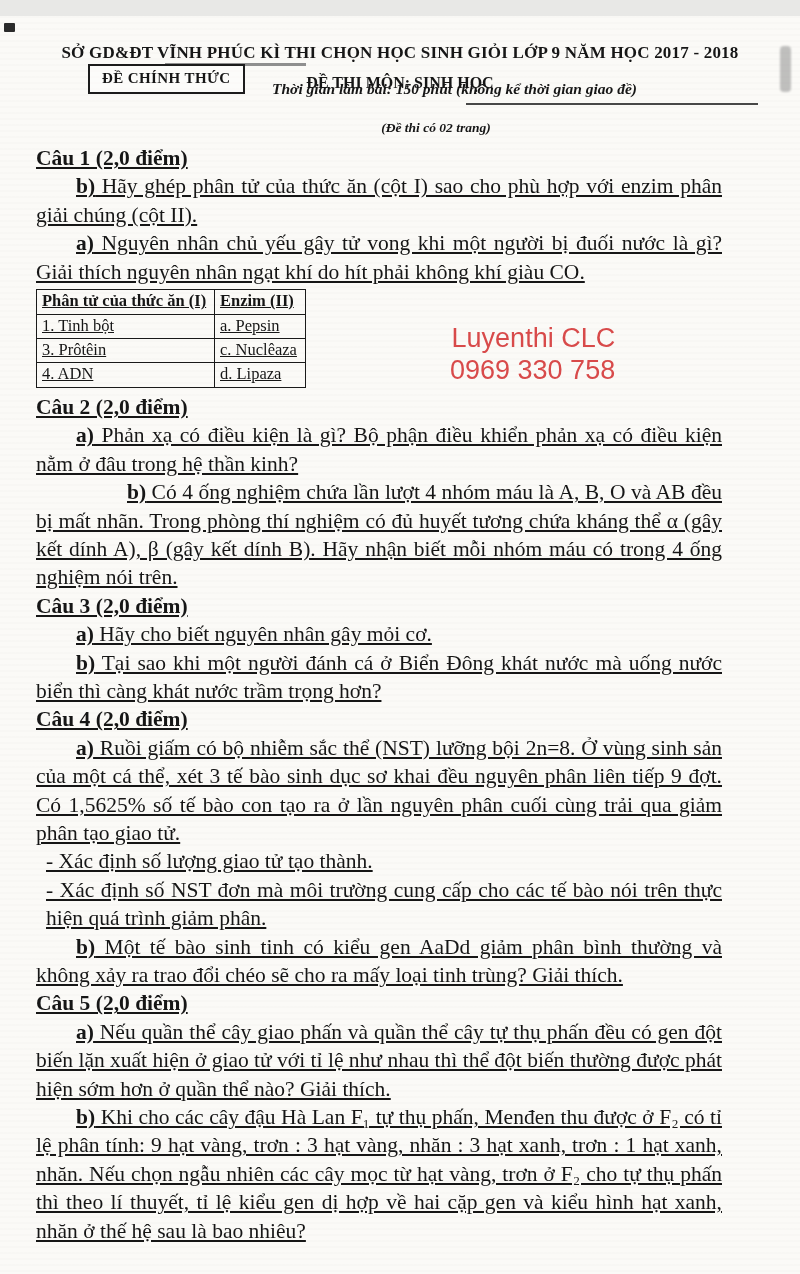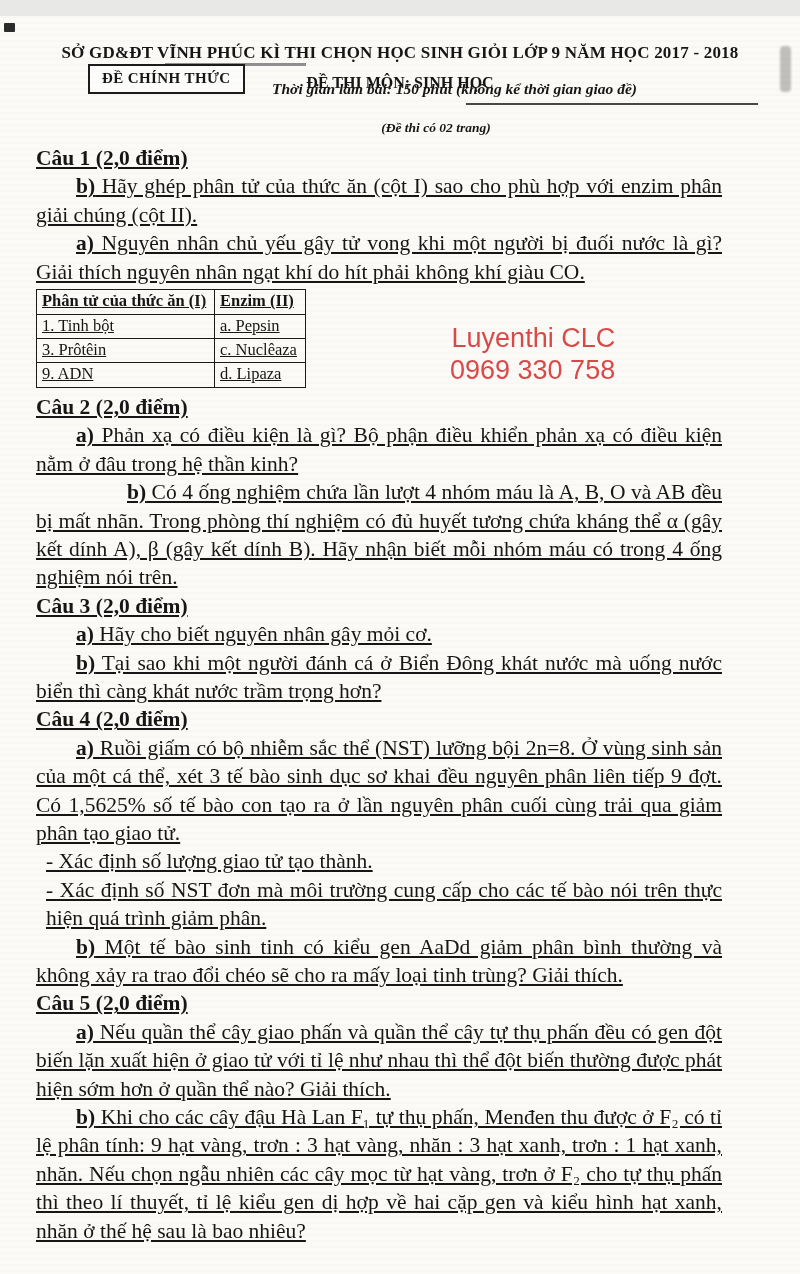--- a/index.html
+++ b/index.html
@@ -123,21 +123,21 @@
       </tr>
       <tr>
         <td>1. Tinh bột</td>
         <td>a. Pepsin</td>
       </tr>
       <tr>
         <td>3. Prôtêin</td>
         <td>c. Nuclêaza</td>
       </tr>
       <tr>
-        <td>9. ADN</td>
+        <td>4. ADN</td>
         <td>d. Lipaza</td>
       </tr>
     </tbody>
       </table>
 
     <p class="q-head">Câu 2 (2,0 điểm)</p>
     <p class="p-ind"><span class="lbl">a)</span><span> Phản xạ có điều kiện là gì? Bộ phận điều khiển phản xạ có điều kiện nằm ở đâu trong hệ thần kinh?</span></p>
     <p class="p-ind-lg"><span class="lbl">b)</span><span> Có 4 ống nghiệm chứa lần lượt 4 nhóm máu là A, B, O và AB đều bị mất nhãn. Trong phòng thí nghiệm có đủ huyết tương chứa kháng thể α (gây kết dính A), β (gây kết dính B). Hãy nhận biết mỗi nhóm máu có trong 4 ống nghiệm nói trên.</span></p>
 
     <p class="q-head">Câu 3 (2,0 điểm)</p>

